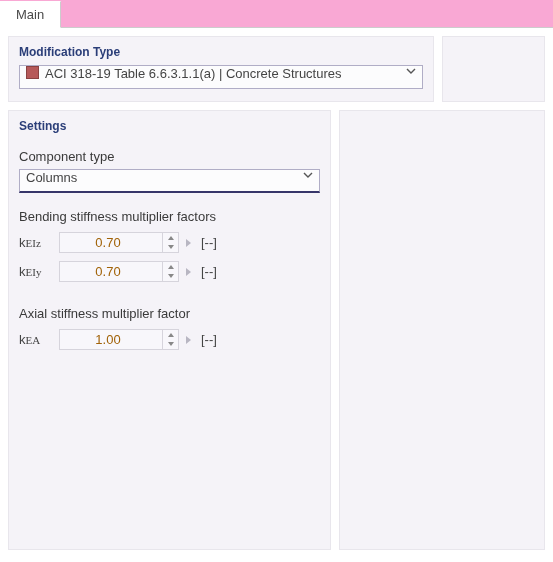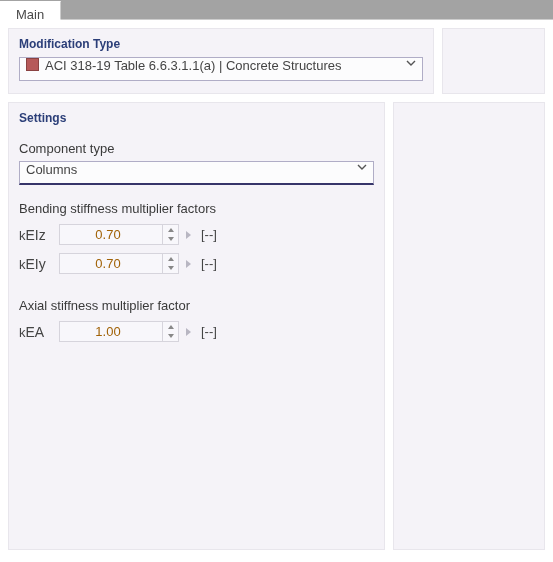--- a/index.html
+++ b/index.html
@@ -1,38 +1,38 @@
 <!DOCTYPE html>
 <html><head>
 <meta charset="utf-8">
 <style>
   * { box-sizing: border-box; margin: 0; padding: 0; font-family: "Segoe UI", Tahoma, sans-serif; }
   body { width: 553px; height: 562px; background: #fff; color: #333; font-size: 13px; }
   .container { width: 100%; height: 100%; display: flex; flex-direction: column; }
-  .tab-bar { height: 20px; display: flex; border-bottom: 1px solid #ccc; background: #a3a3a3; }
+  .tab-bar { height: 28px; display: flex; border-bottom: 1px solid #ccc; background: #f9a8d4; }
   .tab { padding: 5px 16px; background: #fff; border-right: 1px solid #ccc; color: #4a4a4a; border-top: 1px solid transparent; position: relative; top: 1px; border-bottom: 1px solid #fff; }
   .body-area { flex: 1; display: flex; flex-direction: column; padding: 8px 8px 12px 8px; gap: 8px; }
   .top-row { display: flex; gap: 8px; }
   .panel { background: #f5f3f8; border: 1px solid #e8e6ec; padding: 8px 10px 12px 10px; }
   .mod-panel { flex: 1; }
   .empty-top { width: 103px; }
   .panel-title { color: #2b3e78; font-weight: 600; font-size: 12px; margin-bottom: 6px; }
   .combo { width: 100%; height: 24px; background: #fcfcfd; border: 1px solid #b0adc6; display: flex; padding: 0 4px 0 6px; gap: 6px; color: #444; }
   .swatch { width: 13px; height: 13px; background: #b65959; border: 1px solid #8a4242; flex: 0 0 auto; }
   .combo-label { flex: 1; white-space: nowrap; overflow: hidden; text-overflow: ellipsis; }
   .combo-arrow { width: 14px; display: flex; justify-content: center; }
   .combo-underline { border: 1px solid #b0adc6; border-bottom: 2px solid #37356a; }
   .main-row { display: flex; gap: 8px; flex: 1; min-height: 0; }
-  .settings-panel { width: 377px; display: flex; flex-direction: column; }
+  .settings-panel { width: 323px; display: flex; flex-direction: column; }
   .right-blank { flex: 1; }
   .field-label { color: #3a3a3a; margin: 10px 0 5px 0; }
   .section-label { color: #3a3a3a; margin: 16px 0 8px 0; }
   .row { display: flex; align-items: center; margin-bottom: 8px; }
   .row-label { width: 40px; color: #444; letter-spacing: 0; }
-  .sub { font-size: 14px; }
+  .sub { font-size: 11px; font-family: Liberation Serif, serif; }
   .spinner { display: flex; align-items: center; width: 120px; height: 21px; background: #f8f7fb; border: 1px solid #d6d4dc; }
   .spin-val { flex: 1; text-align: center; padding-right: 6px; color: #a16207; }
   .spin-btns { width: 16px; height: 100%; display: flex; flex-direction: column; border-left: 1px solid #d6d4dc; }
   .spin-btn { flex:1; display:flex; align-items:center; justify-content:center; }
   .tri { width:0; height:0; border-left:3px solid transparent; border-right:3px solid transparent; }
   .tri-up { border-bottom: 4px solid #888; }
   .tri-down { border-top: 4px solid #888; }
   .play { width: 14px; display:flex; align-items:center; justify-content:center; margin-left: 2px; }
   .play-tri { width:0; height:0; border-top:4px solid transparent; border-bottom:4px solid transparent; border-left:5px solid #b8b6c2; }
   .unit { margin-left: 6px; color: #444; }

